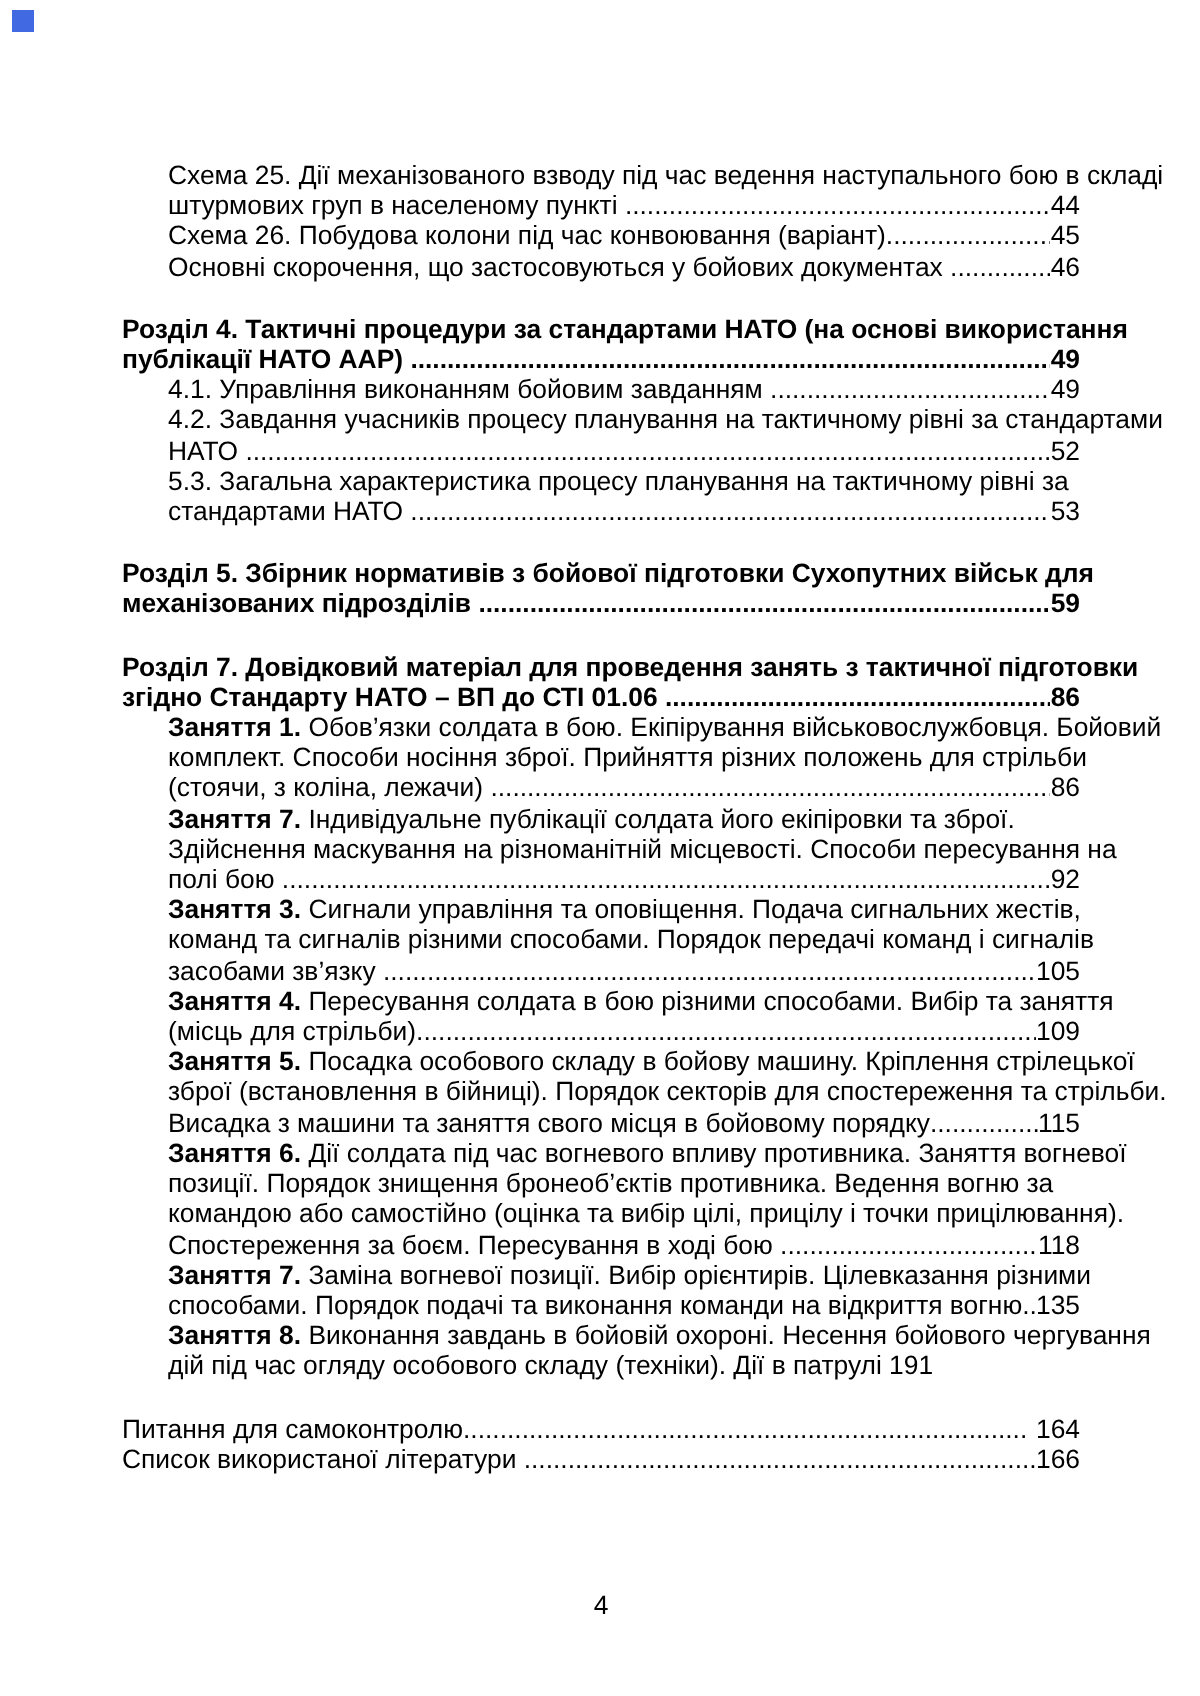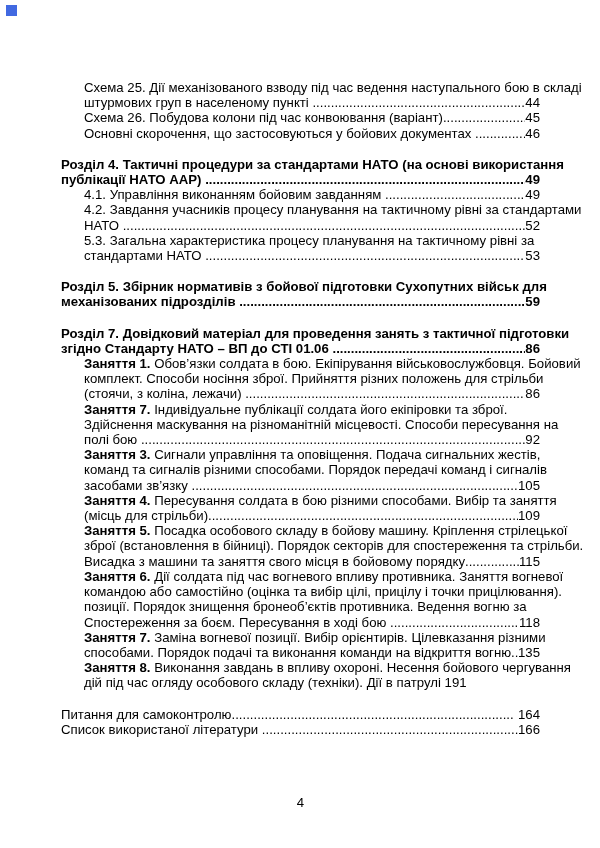--- a/index.html
+++ b/index.html
@@ -109,30 +109,30 @@
         <div class="row"><span class="prefix">Заняття 4.</span><span class="t"> Пересування солдата в бою різними способами. Вибір та заняття</span></div>
         <div class="row leader"><span class="t">(місць для стрільби)</span><span class="dots">............................................................................................................................................................................................................................................................................................................</span><span class="pg">109</span></div>
       </div>
       <div class="entry indent">
         <div class="row"><span class="prefix">Заняття 5.</span><span class="t"> Посадка особового складу в бойову машину. Кріплення стрілецької</span></div>
         <div class="row"><span class="t">зброї (встановлення в бійниці). Порядок секторів для спостереження та стрільби.</span></div>
         <div class="row leader"><span class="t">Висадка з машини та заняття свого місця в бойовому порядку</span><span class="dots">............................................................................................................................................................................................................................................................................................................</span><span class="pg">115</span></div>
       </div>
       <div class="entry indent">
         <div class="row"><span class="prefix">Заняття 6.</span><span class="t"> Дії солдата під час вогневого впливу противника. Заняття вогневої</span></div>
+        <div class="row"><span class="t">позиції. Порядок знищення бронеоб’єктів противника. Ведення вогню за</span></div>
         <div class="row"><span class="t">командою або самостійно (оцінка та вибір цілі, прицілу і точки прицілювання).</span></div>
-        <div class="row"><span class="t">позиції. Порядок знищення бронеоб’єктів противника. Ведення вогню за</span></div>
         <div class="row leader"><span class="t">Спостереження за боєм. Пересування в ході бою </span><span class="dots">............................................................................................................................................................................................................................................................................................................</span><span class="pg">118</span></div>
       </div>
       <div class="entry indent">
         <div class="row"><span class="prefix">Заняття 7.</span><span class="t"> Заміна вогневої позиції. Вибір орієнтирів. Цілевказання різними</span></div>
         <div class="row leader"><span class="t">способами. Порядок подачі та виконання команди на відкриття вогню</span><span class="dots">............................................................................................................................................................................................................................................................................................................</span><span class="pg">135</span></div>
       </div>
       <div class="entry indent">
-        <div class="row"><span class="prefix">Заняття 8.</span><span class="t"> Виконання завдань в впливу охороні. Несення бойового чергування</span></div>
+        <div class="row"><span class="prefix">Заняття 8.</span><span class="t"> Виконання завдань в бойовій охороні. Несення бойового чергування</span></div>
         <div class="row"><span class="t">дій під час огляду особового складу (техніки). Дії в патрулі 191</span></div>
       </div>
       <div class="entry gap1">
         <div class="row leader"><span class="t">Питання для самоконтролю</span><span class="dots">............................................................................................................................................................................................................................................................................................................</span><span class="pg"> 164</span></div>
       </div>
       <div class="entry gap2">
         <div class="row leader"><span class="t">Список використаної літератури </span><span class="dots">............................................................................................................................................................................................................................................................................................................</span><span class="pg">166</span></div>
       </div>
     </div>
   <div class="footer">4</div>

